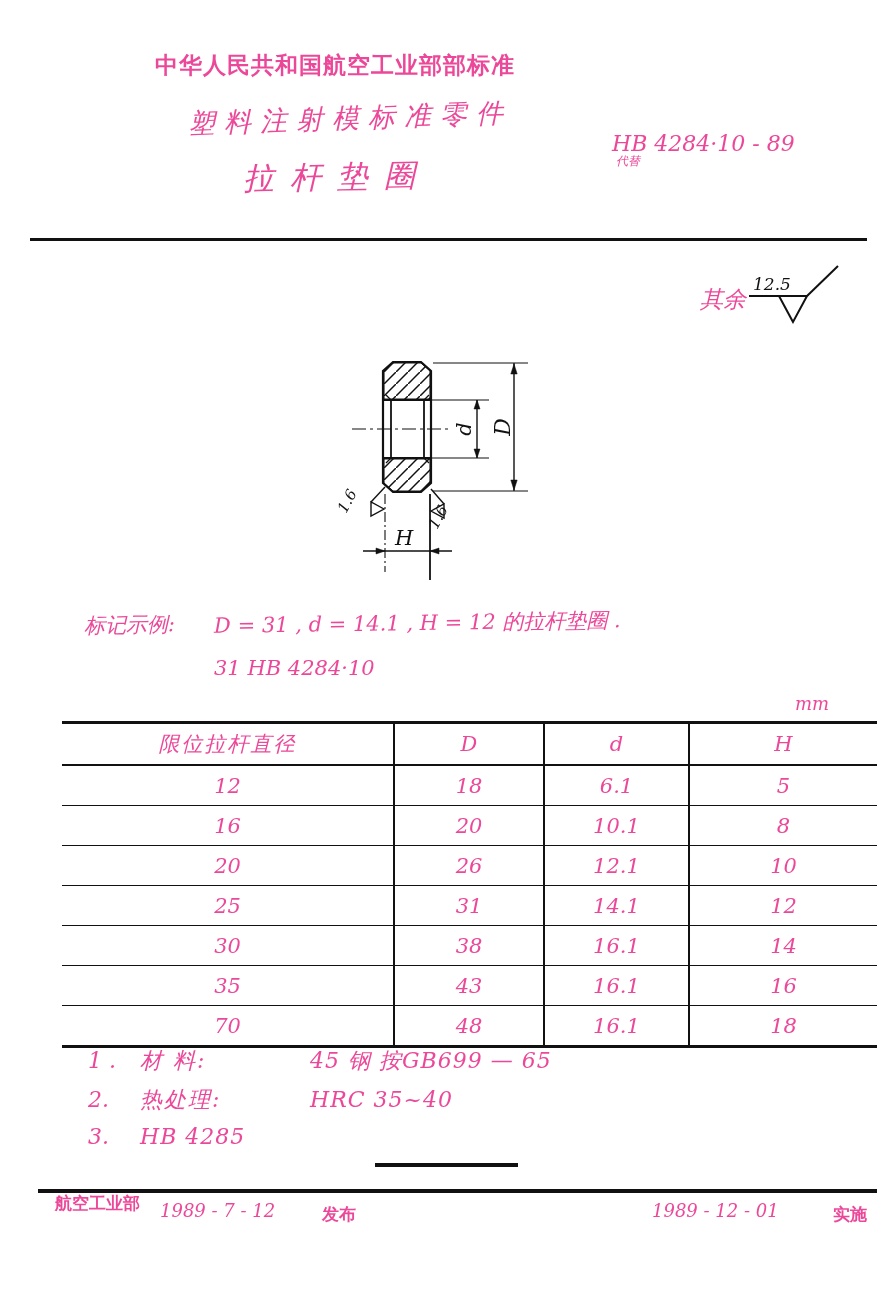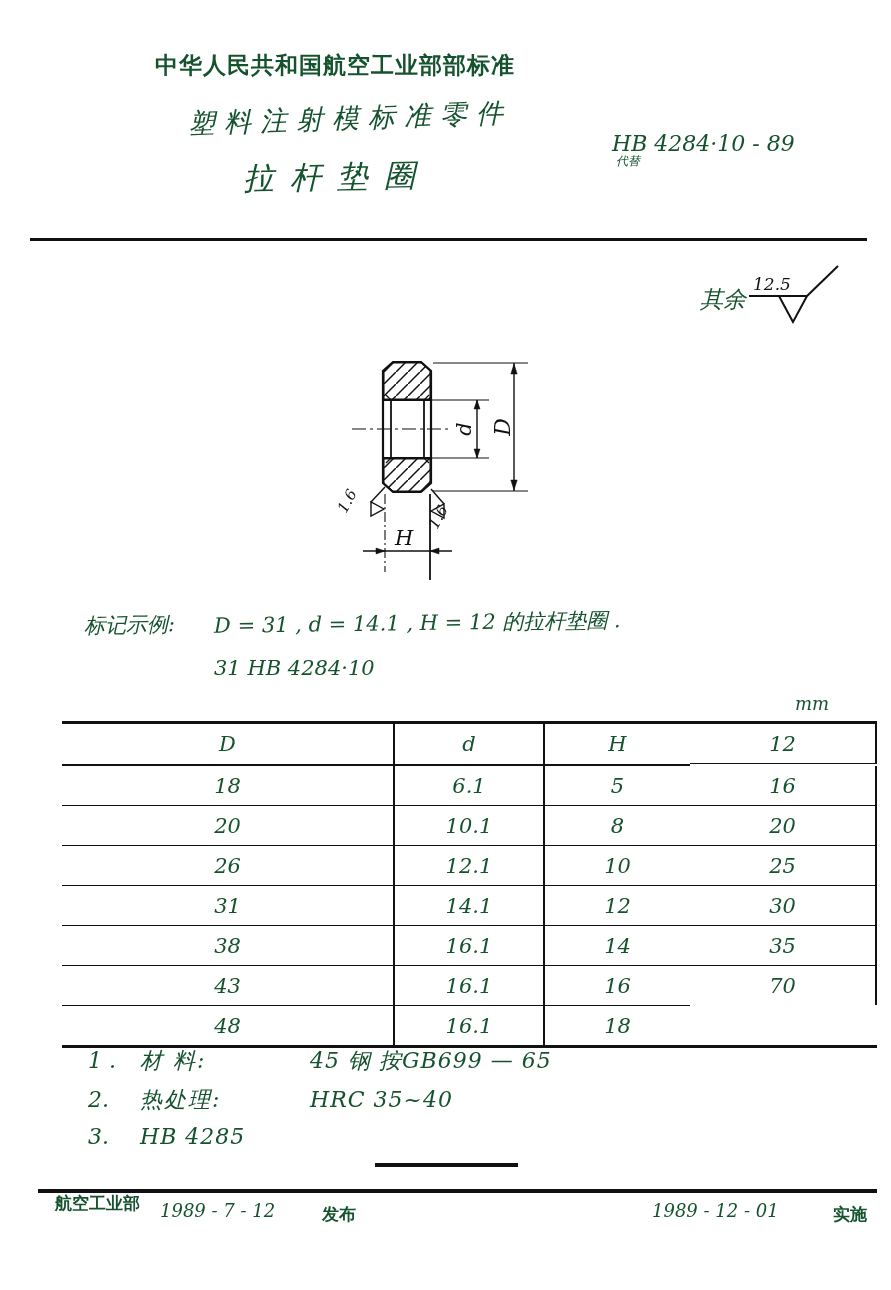--- a/index.html
+++ b/index.html
@@ -1,18 +1,18 @@
 <!DOCTYPE html>
 <html><head>
 <meta charset="utf-8">
 <style>
   html,body{margin:0;padding:0;background:#e8e8e8;}
   .page{
     position:relative;width:891px;height:1290px;background:#ffffff;
-    margin:0 auto;overflow:hidden;color:#14532d;
+    margin:0 auto;overflow:hidden;color:#ec4899;
     font-family:"Liberation Sans",sans-serif;
   }
   .abs{position:absolute;}
   .print{font-family:"Liberation Sans",sans-serif;}
   .hand{font-family:"DejaVu Serif",serif;font-style:italic;}
   .hand-cn{font-family:"DejaVu Serif",serif;font-style:italic;}
   .rule{background:#111;}
   
   .org-line{left:155px;top:50px;font-size:23px;font-weight:bold;letter-spacing:1px;}
   .subtitle{left:188px;top:106px;font-size:27px;letter-spacing:9px;transform:rotate(-2deg);transform-origin:left center;}
@@ -128,20 +128,21 @@
     <text x="437" y="530" transform="rotate(-62 437 530)" class="hand" font-size="15" font-style="italic">1.6</text>
   </svg>
 
   <div class="abs hand-cn marking-label">标记示例:</div>
   <div class="abs hand marking-example">D = 31 ,    d = 14.1 ,    H = 12   的拉杆垫圈 .</div>
   <div class="abs hand designation">31  HB 4284·10</div>
 
   <div class="abs hand unit-label">mm</div>
 
   <div class="abs spec-table">
+    <div class="cell hdr vline cn-hdr hand-cn">限位拉杆直径</div>
     <div class="cell hdr vline num hand">D</div>
     <div class="cell hdr vline num hand">d</div>
     <div class="cell hdr num hand">H</div>
 
     <div class="cell vline num hand">12</div>
     <div class="cell vline num hand">18</div>
     <div class="cell vline num hand">6.1</div>
     <div class="cell num hand">5</div>
 
     <div class="cell vline num hand">16</div>

